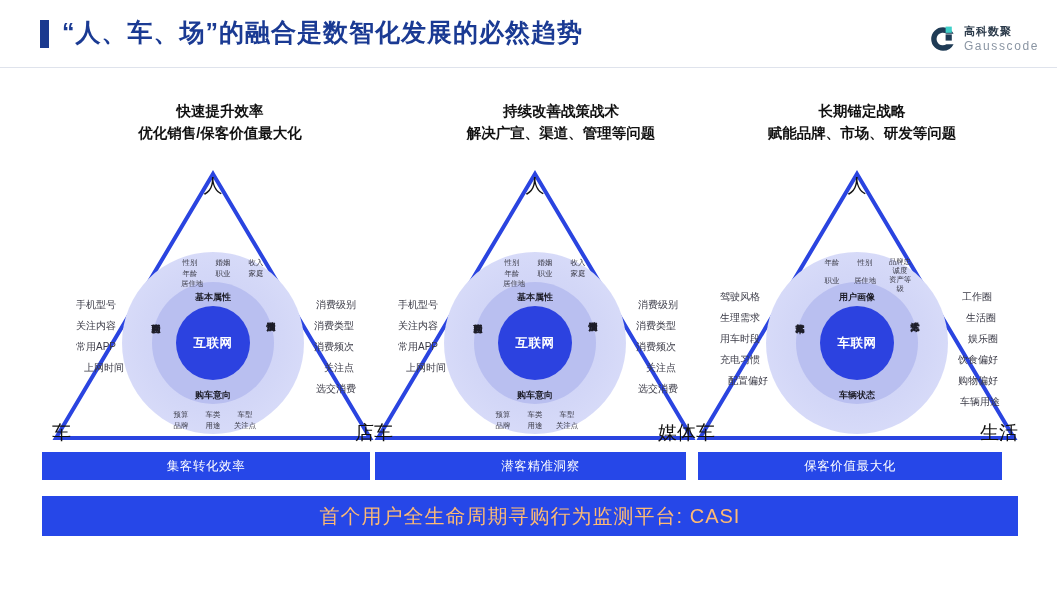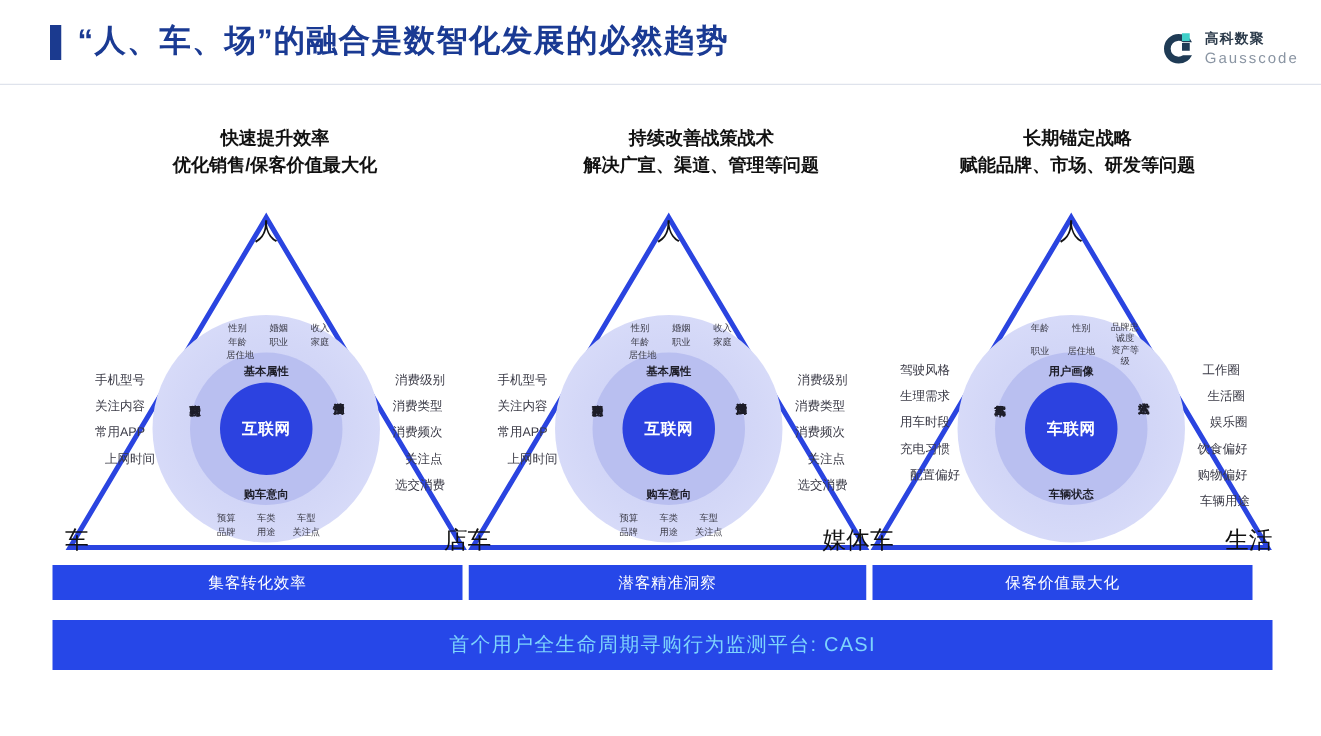--- a/index.html
+++ b/index.html
@@ -102,27 +102,27 @@
     font-size:8px;color:#9aa6f0;opacity:.55;white-space:nowrap;letter-spacing:1px;
   }
 
   
   .strip{
     position:absolute;top:452px;height:28px;background:#2647e8;
     display:flex;align-items:center;justify-content:center;
     color:#fff;font-size:12.5px;letter-spacing:.6px;
   }
   .strip.s1{left:42px;width:328px;}
-  .strip.s2{left:375px;width:318px;}
+  .strip.s2{left:375px;width:291px;padding-left:20px;}
   .strip.s3{left:698px;width:304px;}
 
   .banner{
     position:absolute;left:42px;top:496px;width:976px;height:40px;
     background:#2647e8;display:flex;align-items:center;justify-content:center;
-    color:#7dd3fc;font-size:16px;letter-spacing:1px;
+    color:#fdba74;font-size:20px;letter-spacing:1px;
   }
 </style>
 </head>
 <body>
 
 <div class="slide">
 
   <div class="header">
     <div class="title-bar"></div>
     <div class="title">“人、车、场”的融合是数智化发展的必然趋势</div>

